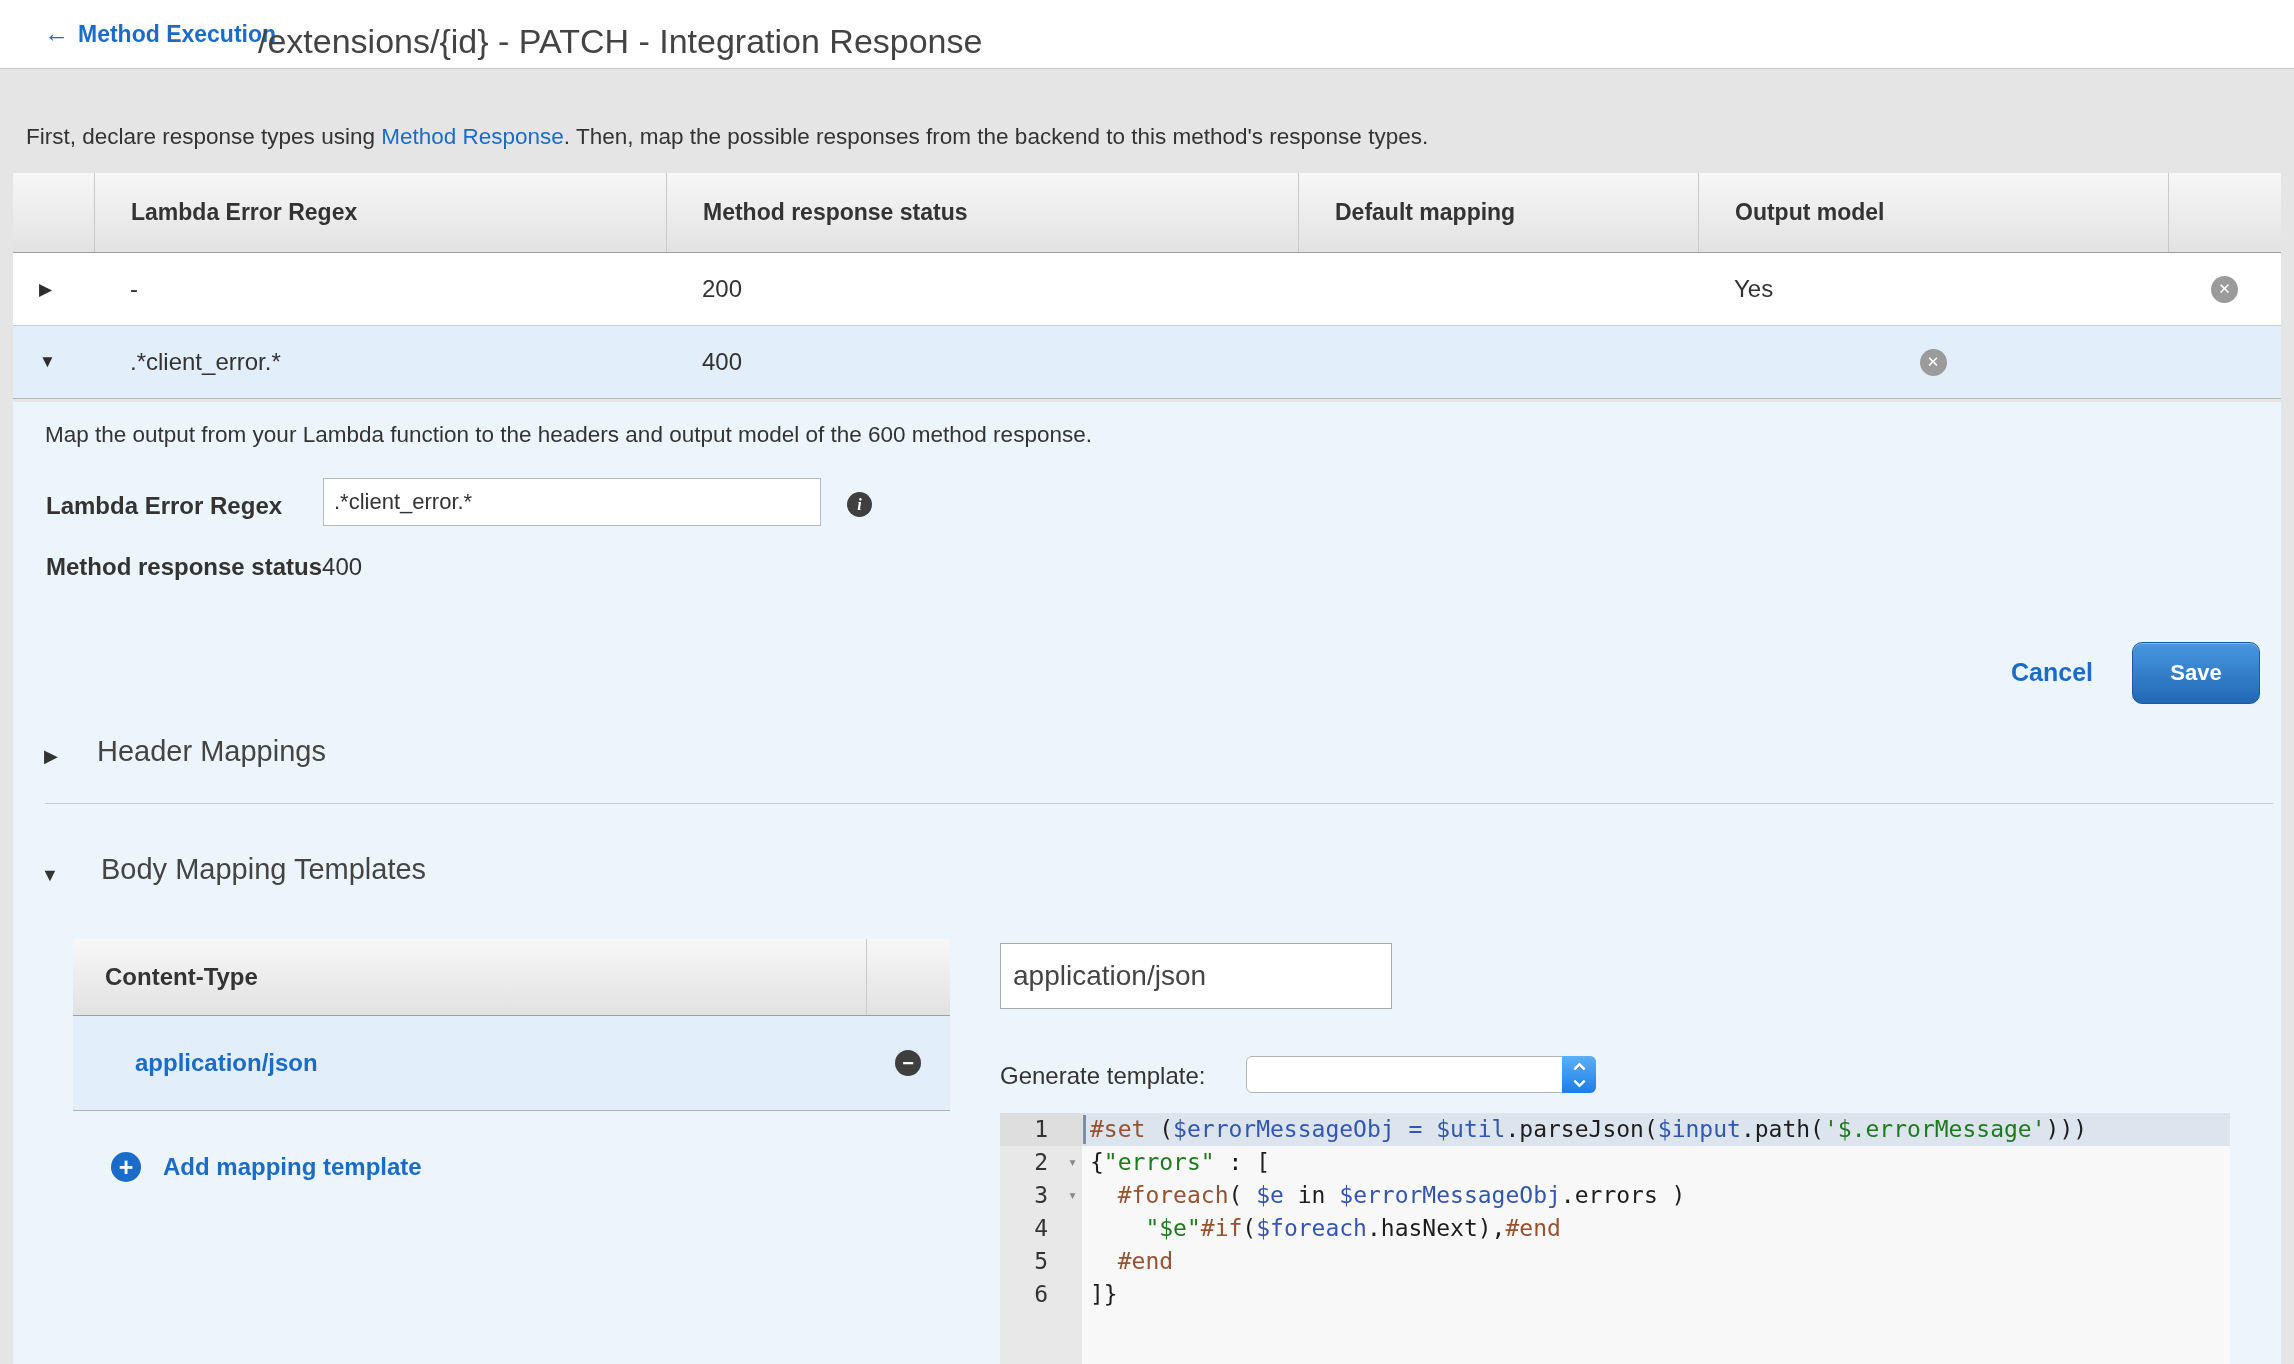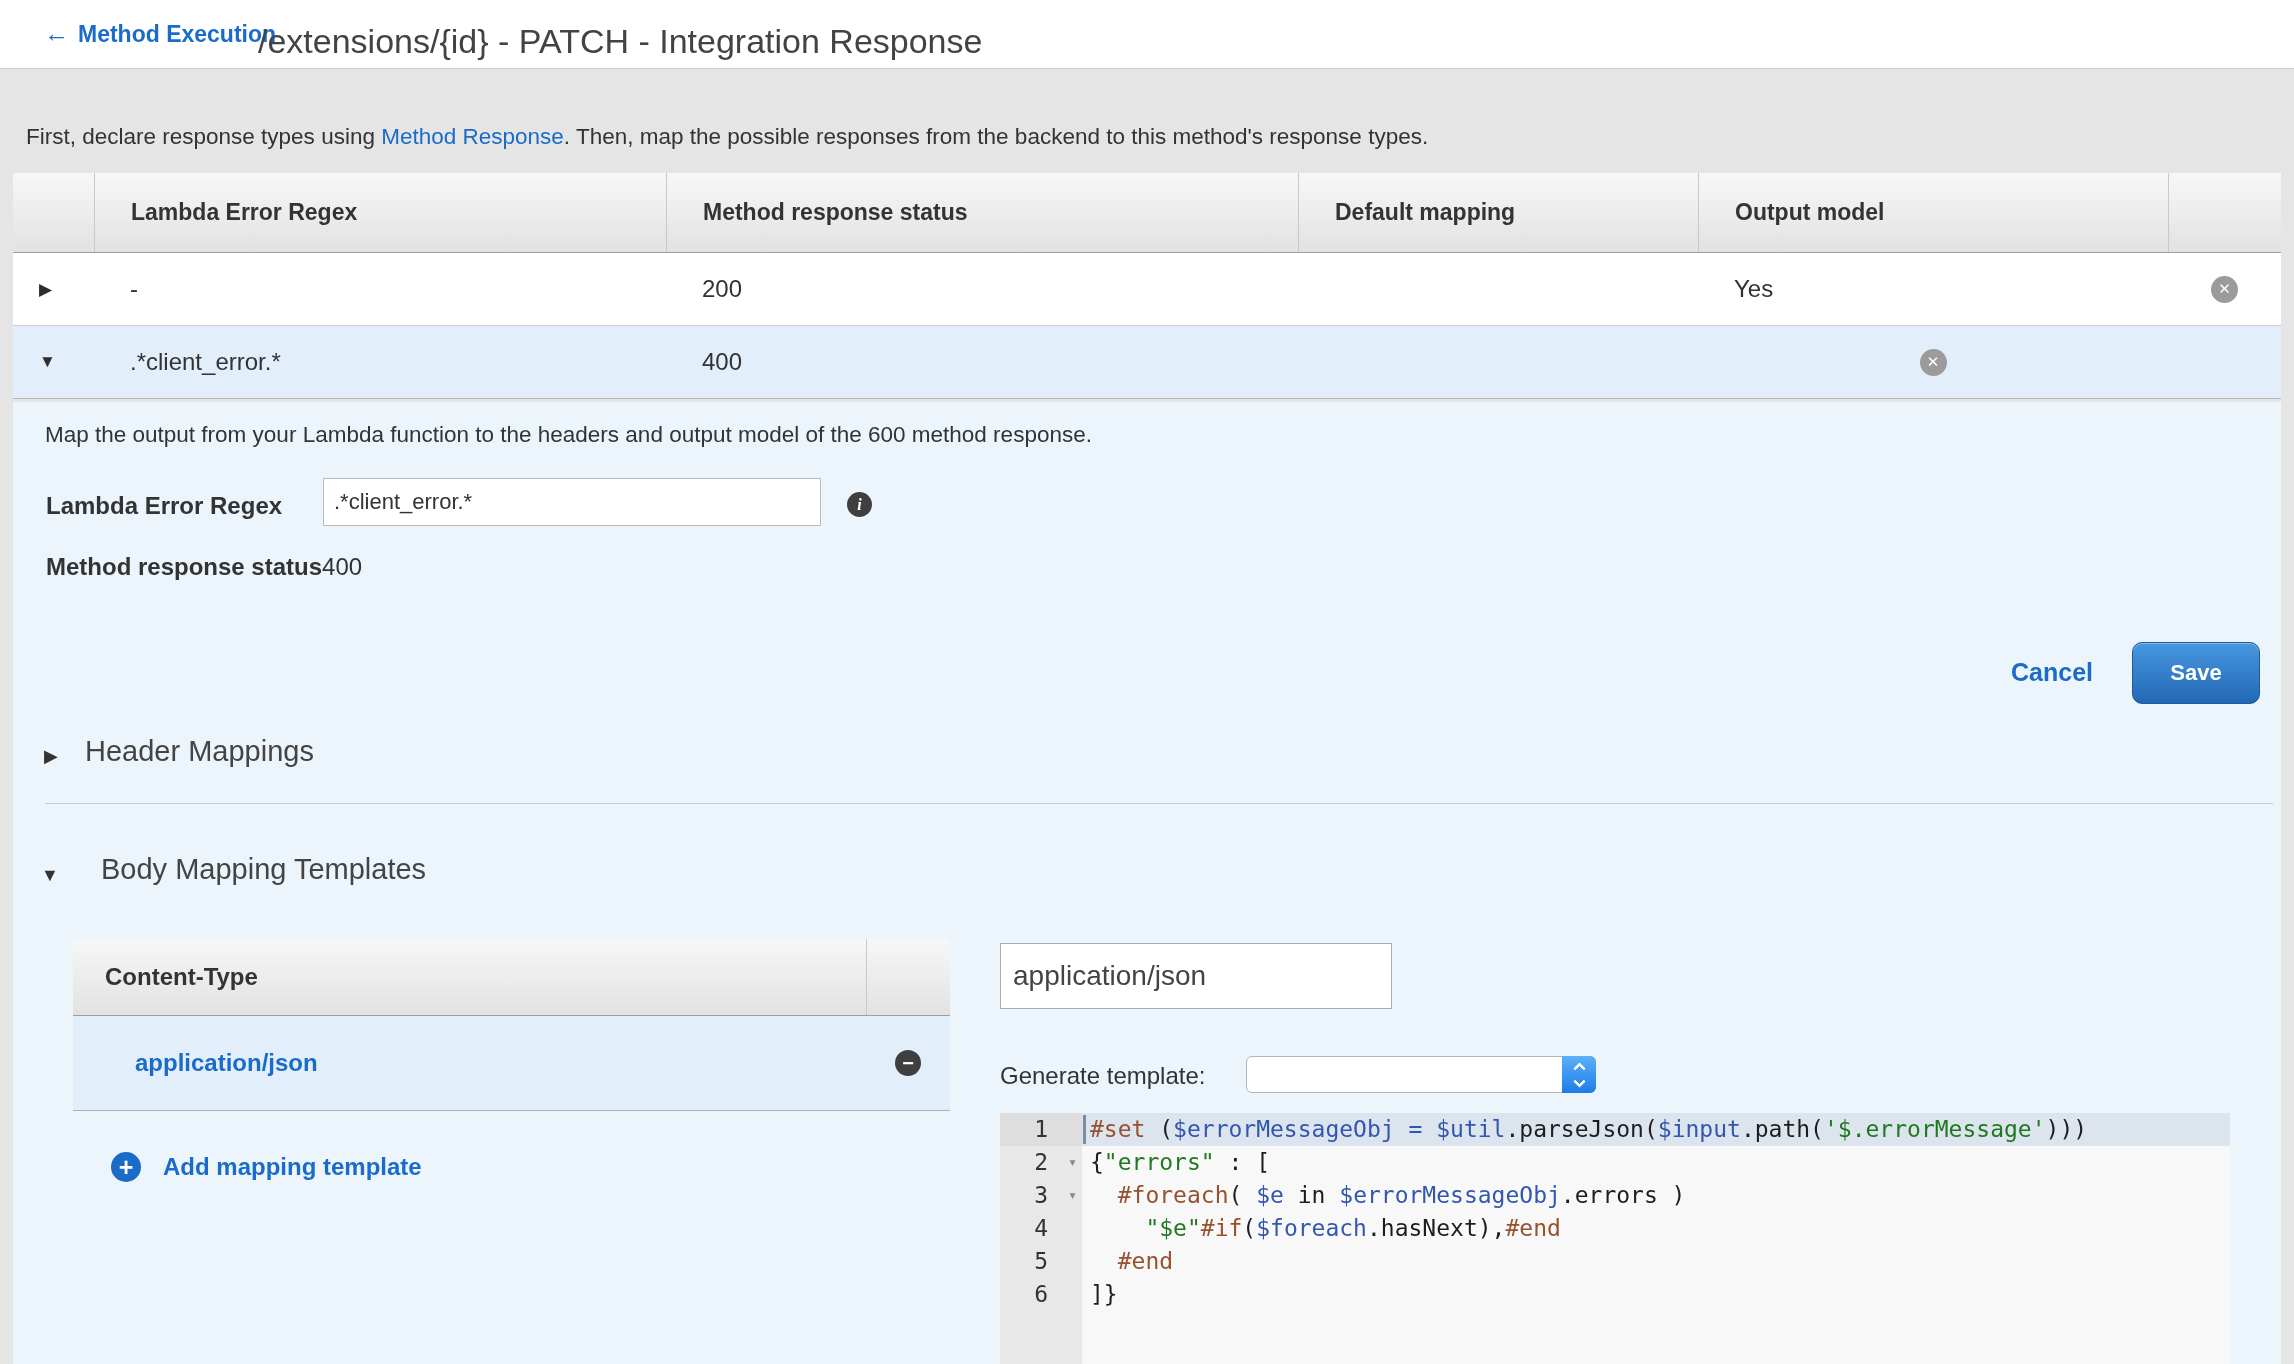--- a/index.html
+++ b/index.html
@@ -45,21 +45,21 @@
   .info-icon{position:absolute;left:834px;top:90px;width:25px;height:25px;border-radius:50%;background:#3f3f3f;color:#fff;
              display:flex;align-items:center;justify-content:center;font:italic 700 16px "Liberation Serif",serif}
   .status-row{position:absolute;left:33px;top:151px;font-size:24px;color:#333;white-space:nowrap}
   .status-row .b{font-weight:700}
   .cancel-link{position:absolute;left:1998px;top:256px;font-size:25px;font-weight:700;color:var(--link-blue);cursor:pointer}
   .save-btn{position:absolute;left:2119px;top:240px;width:128px;height:62px;border-radius:10px;border:1px solid #1f5a9e;
             background:linear-gradient(var(--save-top),var(--save-bottom));color:#fff;font-size:22px;font-weight:700;
             font-family:inherit;cursor:pointer;box-shadow:inset 0 1px 0 rgba(255,255,255,.35)}
   .section-arrow{position:absolute;font-size:18px;color:#333;cursor:pointer;line-height:1}
   .hm-arrow{left:31px;top:345px}
-  .hm-title{position:absolute;left:72px;top:333px;font-size:29px;color:#444;white-space:nowrap}
+  .hm-title{position:absolute;left:84px;top:333px;font-size:29px;color:#444;white-space:nowrap}
   .panel-divider{position:absolute;left:32px;top:401px;width:2228px;height:1px;background:#ccc}
   .bmt-arrow{left:28px;top:464px}
   .bmt-title{position:absolute;left:88px;top:451px;font-size:29px;color:#444;white-space:nowrap}
 
   
   .ct-table{position:absolute;left:60px;top:537px;width:877px}
   .ct-grid{display:grid;grid-template-columns:1fr 84px}
   .ct-head{height:77px;background:linear-gradient(#f7f7f7,#e2e2e2);border-bottom:1px solid #9e9e9e;align-items:center}
   .ct-head .label{padding-left:32px;font-size:24px;font-weight:700;color:#333}
   .ct-head .iconcol{border-left:1px solid #c9c9c9;height:100%}

